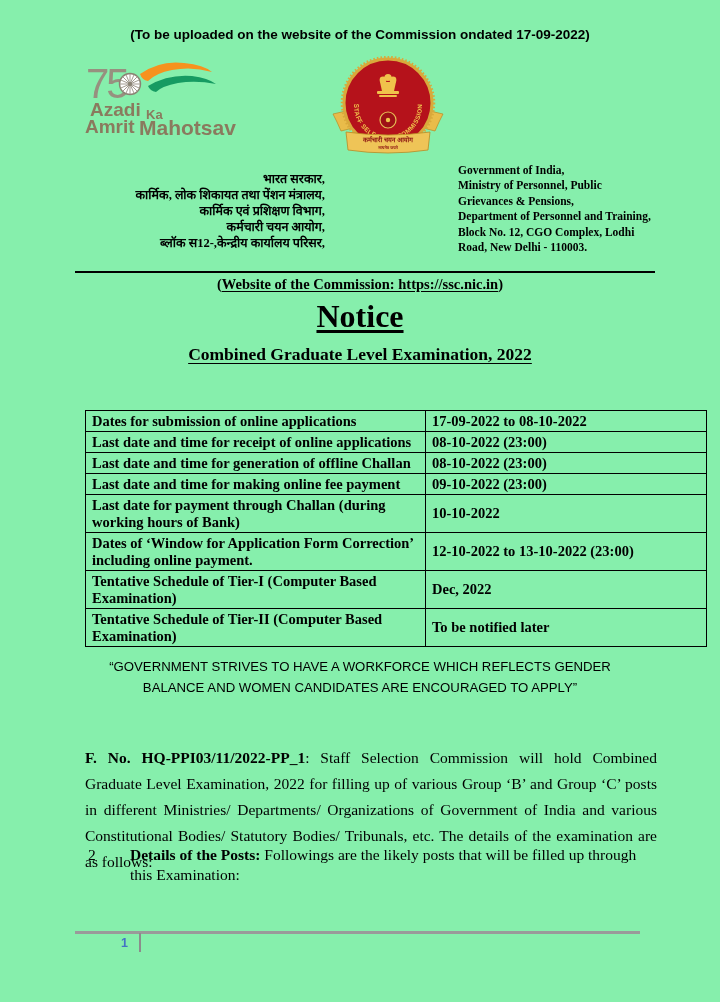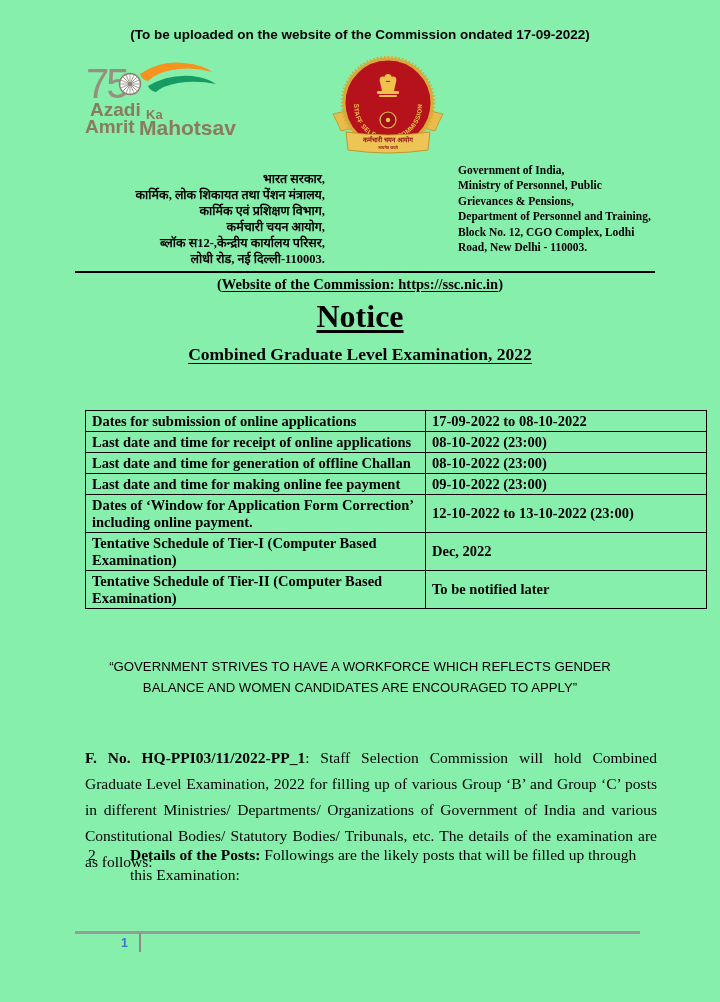--- a/index.html
+++ b/index.html
@@ -145,21 +145,20 @@
     <text x="57" y="86" text-anchor="middle" font-family="Liberation Sans, sans-serif" font-size="6.5" font-weight="bold" fill="#8B1111">कर्मचारी चयन आयोग</text>
     <text x="57" y="93" text-anchor="middle" font-family="Liberation Sans, sans-serif" font-size="4" font-weight="bold" fill="#8B1111">सत्यमेव जयते</text>
   </svg>
 
   <div class="hindi-address">
     <div>भारत सरकार,</div>
     <div>कार्मिक, लोक शिकायत तथा पेंशन मंत्रालय,</div>
     <div>कार्मिक एवं प्रशिक्षण विभाग,</div>
     <div>कर्मचारी चयन आयोग,</div>
     <div>ब्लॉक स12-,केन्द्रीय कार्यालय परिसर,</div>
-    <div>लोधी रोड, नई दिल्ली-110003.</div>
   </div>
 
   <div class="english-address">
     <div>Government of India,</div>
     <div>Ministry of Personnel, Public</div>
     <div>Grievances &amp; Pensions,</div>
     <div>Department of Personnel and Training,</div>
     <div>Block No. 12, CGO Complex, Lodhi</div>
     <div>Road, New Delhi - 110003.</div>
   </div>
@@ -184,20 +183,24 @@
       </tr>
       <tr>
         <td class="label-cell">Last date and time for generation of offline Challan</td>
         <td>08-10-2022 (23:00)</td>
       </tr>
       <tr>
         <td class="label-cell">Last date and time for making online fee payment</td>
         <td>09-10-2022 (23:00)</td>
       </tr>
       <tr>
+        <td class="label-cell">Last date for payment through Challan (during working hours of Bank)</td>
+        <td>10-10-2022</td>
+      </tr>
+      <tr>
         <td class="label-cell">Dates of ‘Window for Application Form Correction’ including online payment.</td>
         <td>12-10-2022 to 13-10-2022 (23:00)</td>
       </tr>
       <tr>
         <td class="label-cell">Tentative Schedule of Tier-I (Computer Based Examination)</td>
         <td>Dec, 2022</td>
       </tr>
       <tr>
         <td class="label-cell">Tentative Schedule of Tier-II (Computer Based Examination)</td>
         <td>To be notified later</td>

